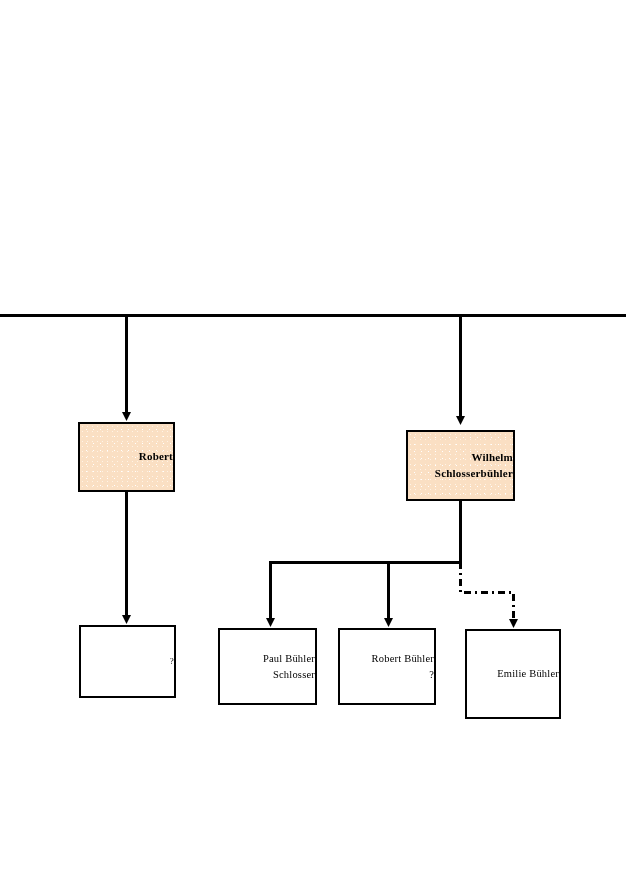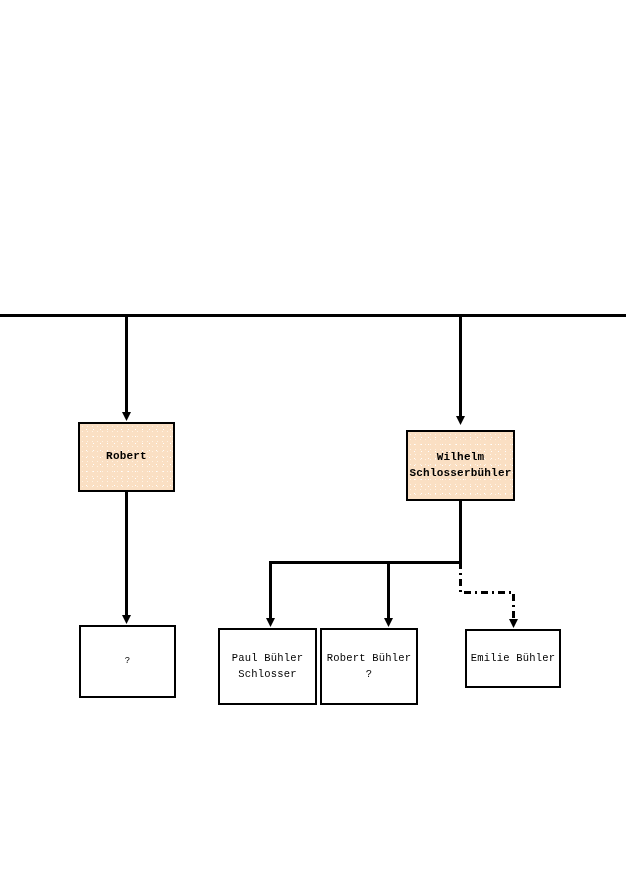--- a/index.html
+++ b/index.html
@@ -23,26 +23,25 @@
     top: 0;
     width: 626px;
     height: 879px;
   }
   .node {
     position: absolute;
     box-sizing: border-box;
     border: 2px solid #000000;
     display: flex;
     flex-direction: column;
-    align-items: center;
+    align-items: flex-end;
     justify-content: center;
     text-align: center;
     line-height: 1.45;
     color: #000000;
-    font-family: Liberation Mono, monospace;
   }
   .node.filled {
     background-color: #fadfc3;
     background-image:
       radial-gradient(#fff4e6 0.6px, transparent 0.7px),
       radial-gradient(#ffffff 0.5px, transparent 0.6px);
     background-size: 5px 5px, 7px 7px;
     background-position: 0 0, 3px 2px;
   }
   .node.plain {
@@ -111,22 +110,22 @@
 
   <div class="node plain unknown" style="left:79px; top:625px; width:97px; height:73px;">
     <span class="node-line">?</span>
   </div>
 
   <div class="node plain" style="left:218px; top:628px; width:99px; height:77px;">
     <span class="node-line">Paul Bühler</span>
     <span class="node-line">Schlosser</span>
   </div>
 
-  <div class="node plain" style="left:320px; top:628px; width:98px; height:77px;">
+  <div class="node plain" style="left:338px; top:628px; width:98px; height:77px;">
     <span class="node-line">Robert Bühler</span>
     <span class="node-line">?</span>
   </div>
 
-  <div class="node plain" style="left:465px; top:629px; width:96px; height:59px;">
+  <div class="node plain" style="left:465px; top:629px; width:96px; height:90px;">
     <span class="node-line">Emilie Bühler</span>
   </div>
 
 </div>
 
 </body></html>

